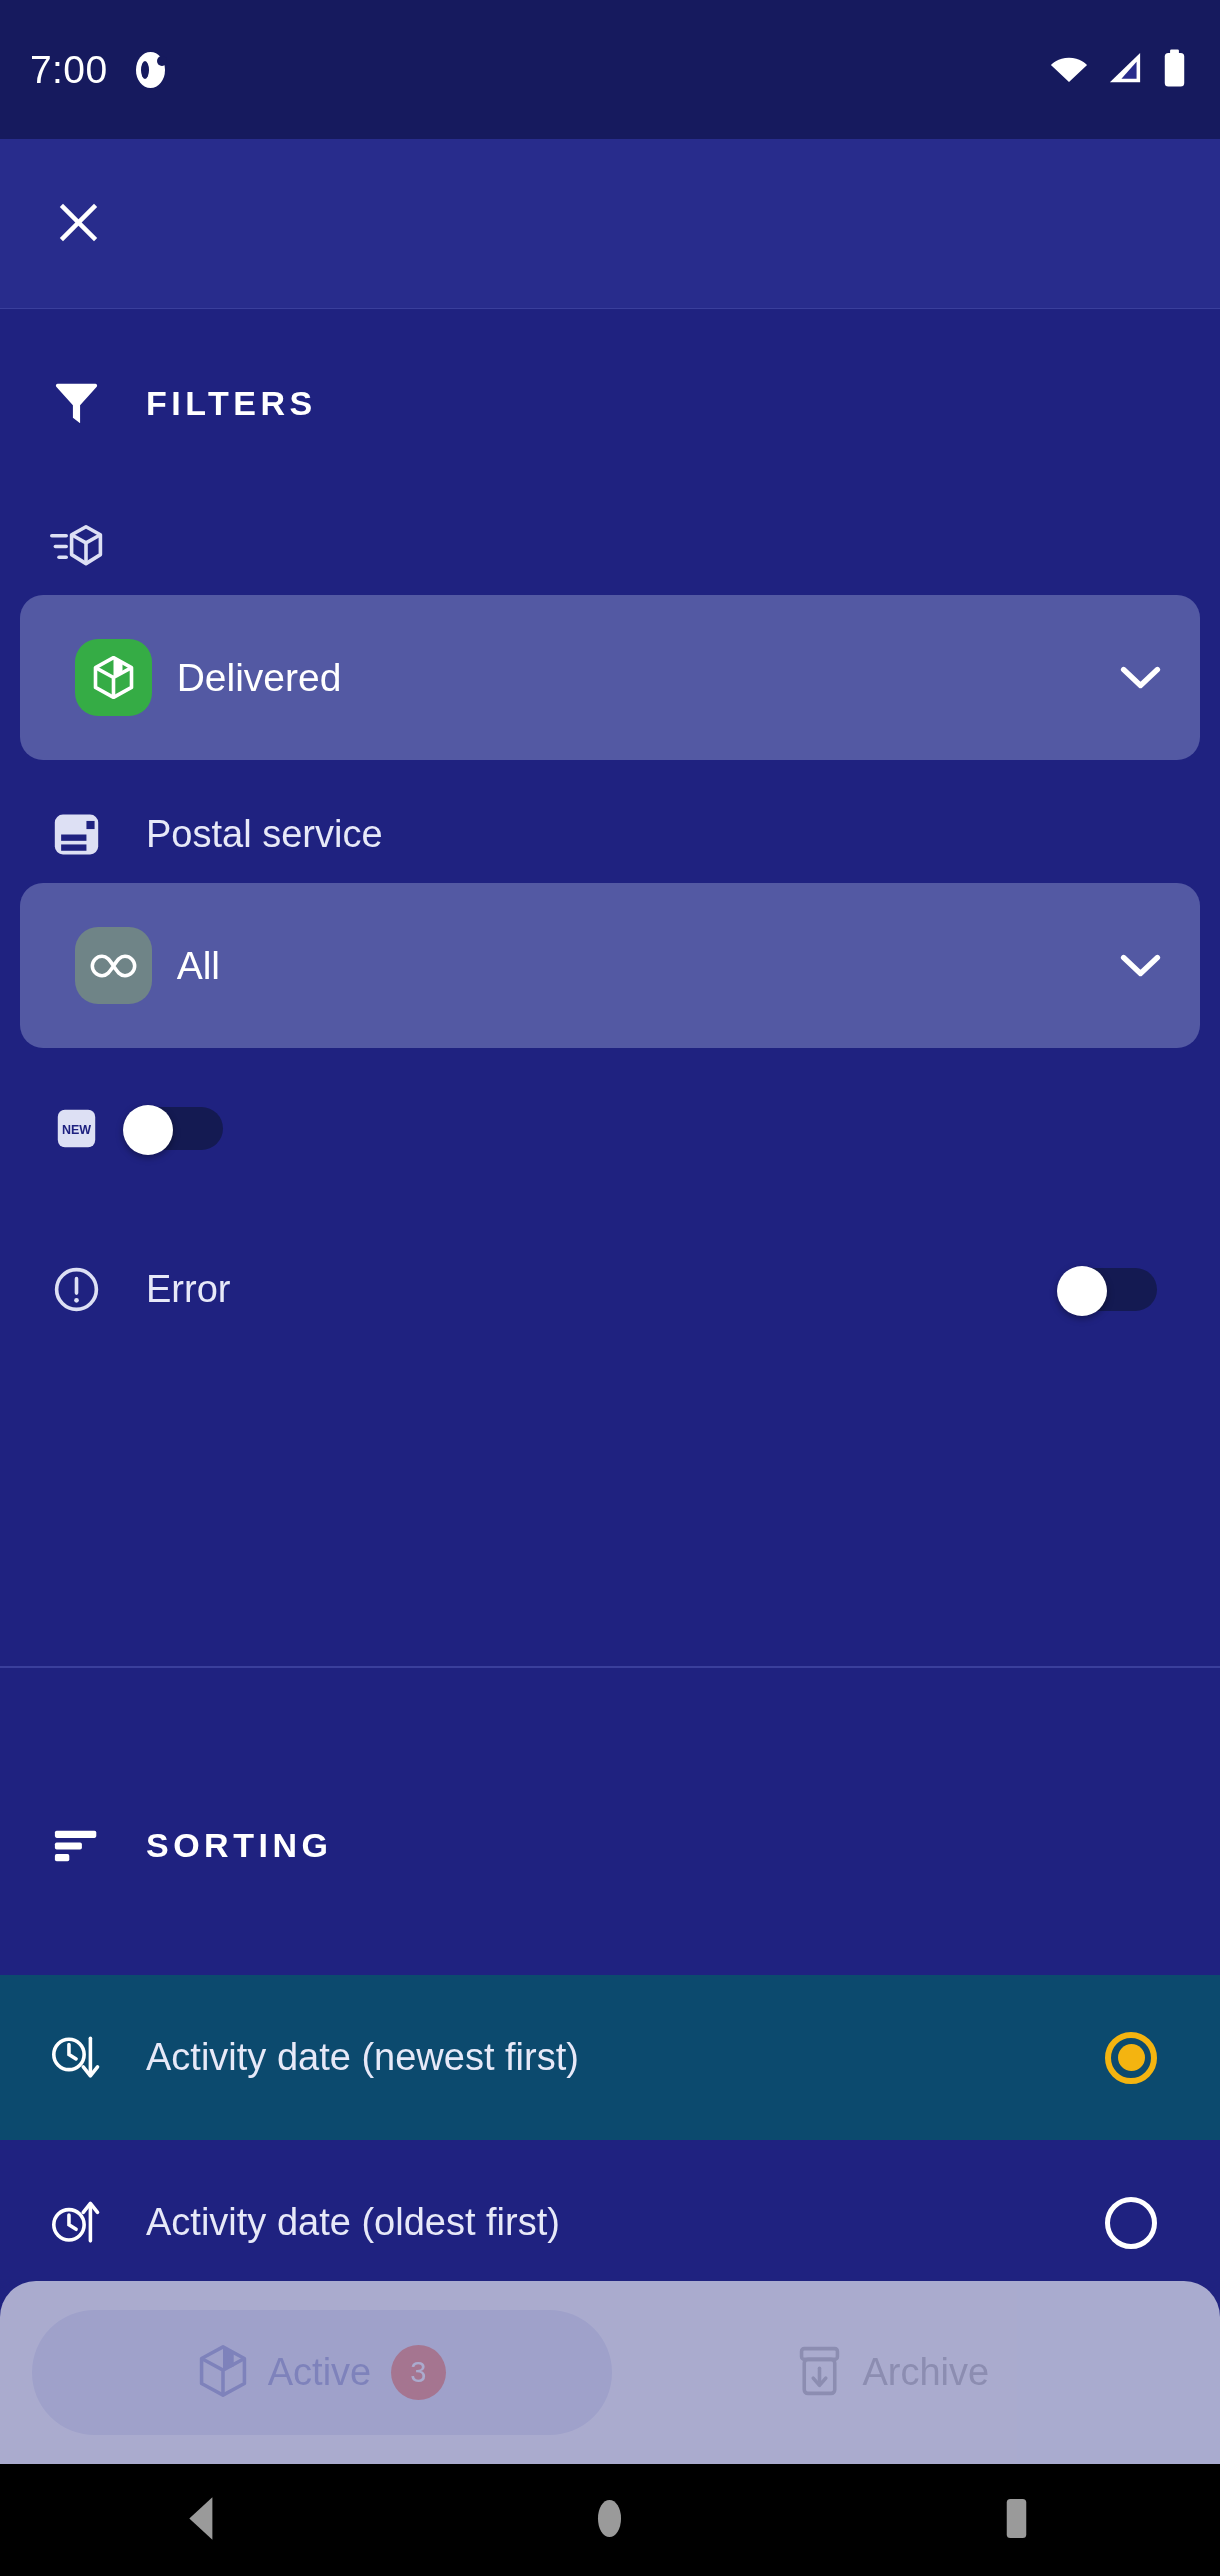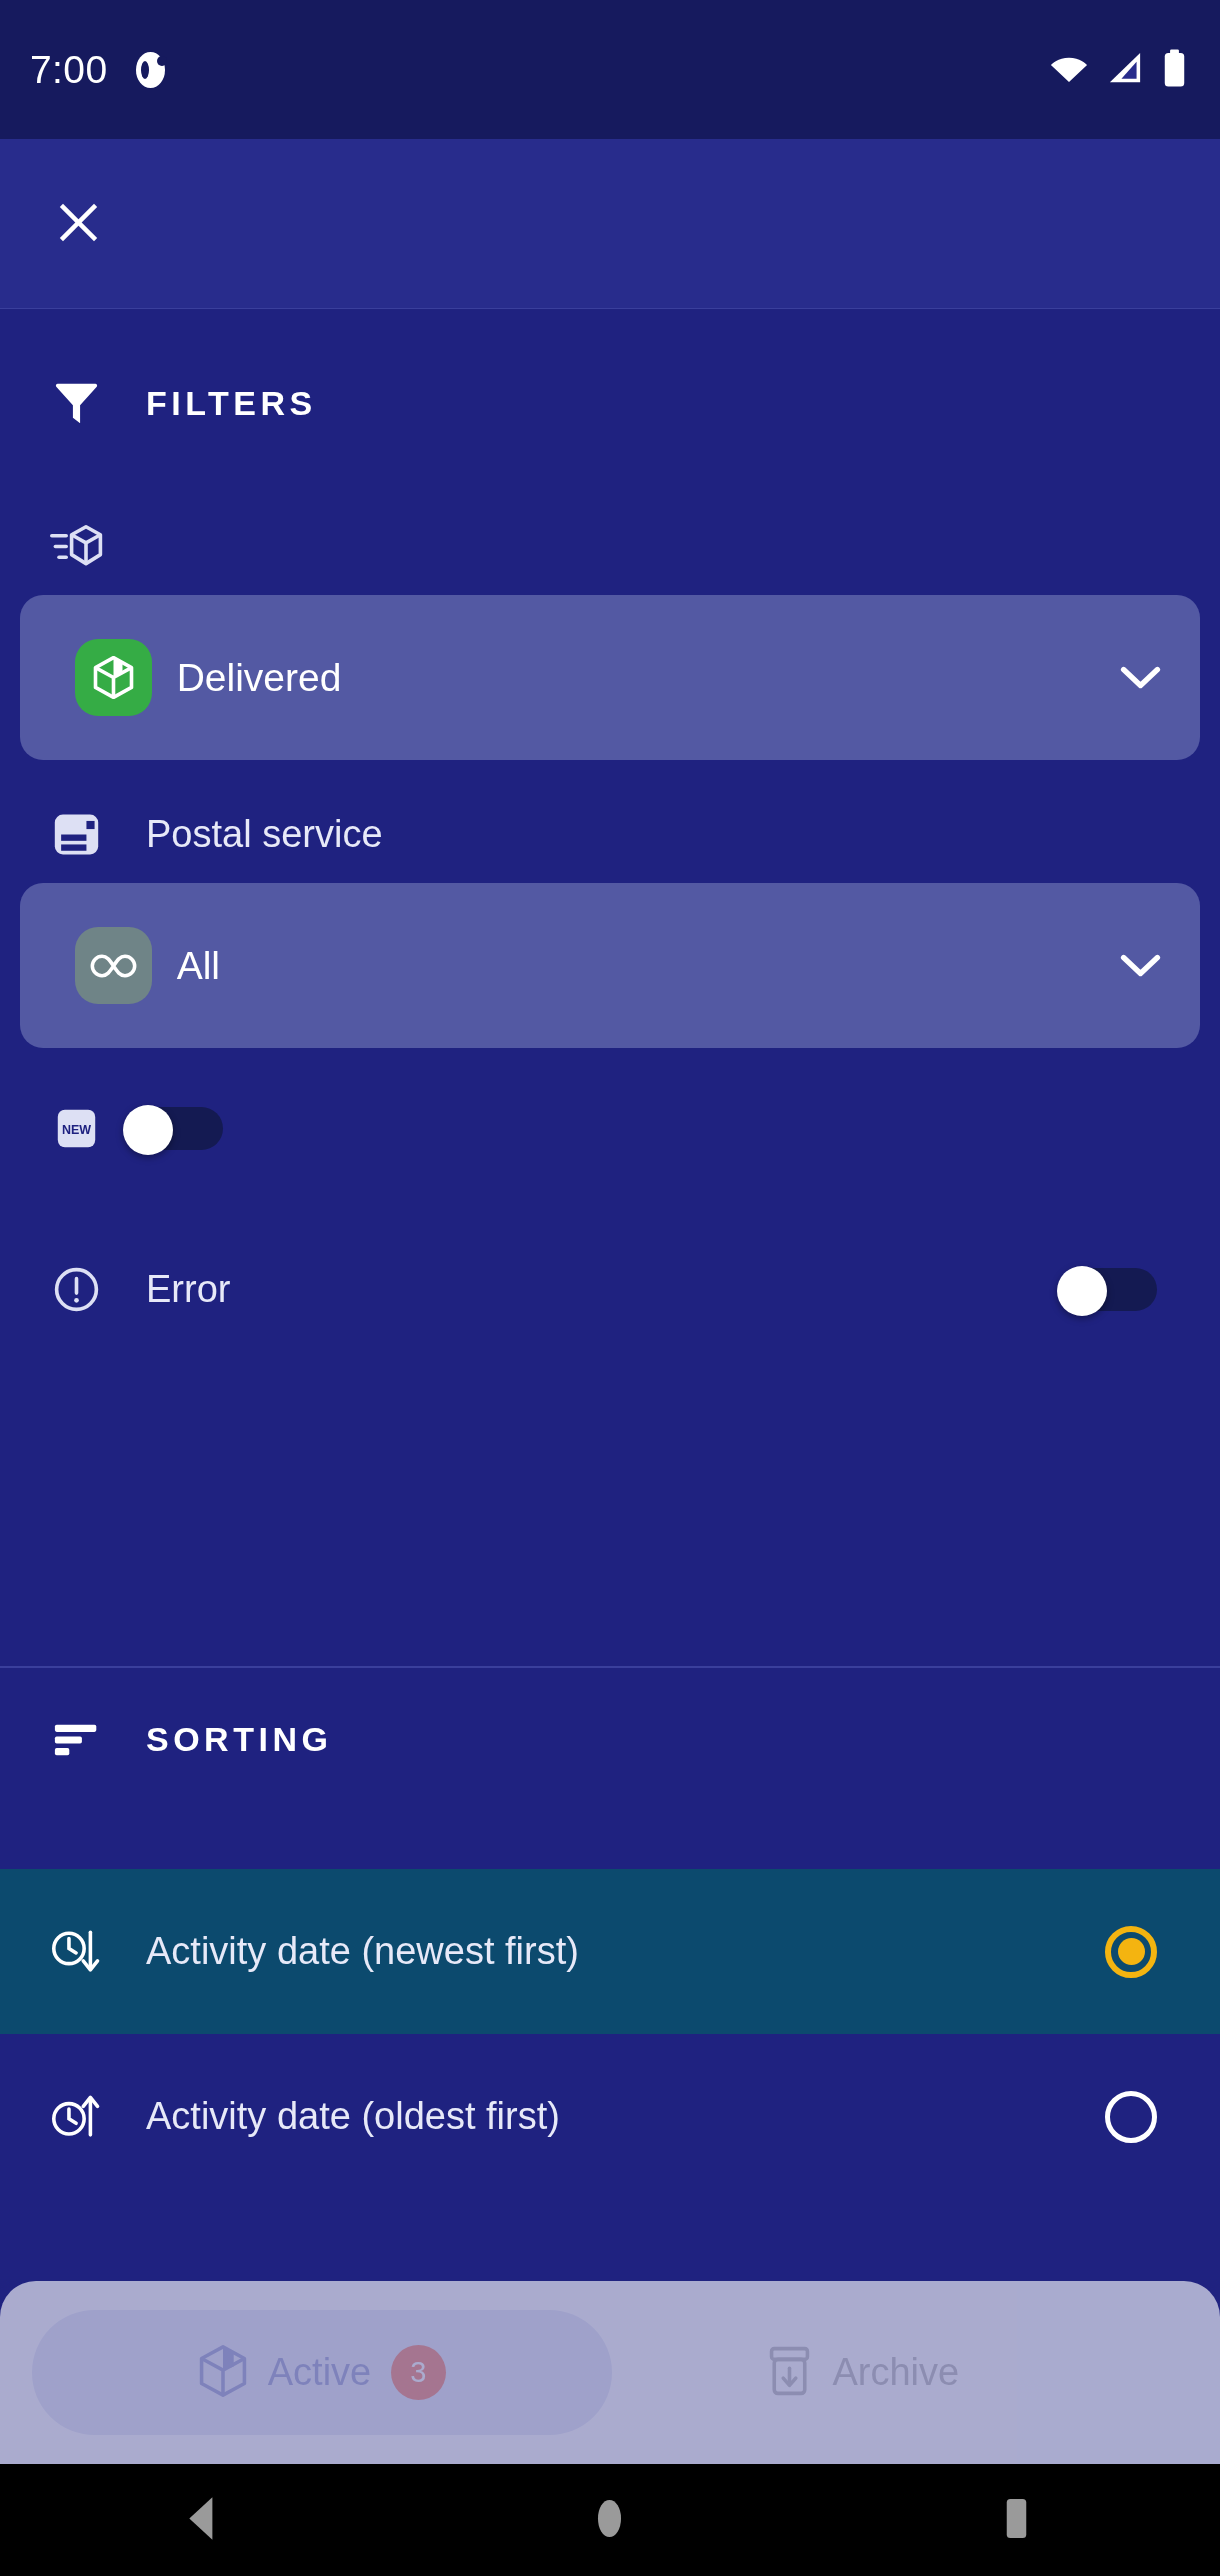--- a/index.html
+++ b/index.html
@@ -118,20 +118,21 @@
 
   .sort-row{ height:165px; }
   .sort-row.selected{ background:#0c4a6e; }
 
   
   .bottomnav{
     position:absolute; left:0; bottom:112px; width:1220px; height:183px;
     background:#ffffff; border-top-left-radius:36px; border-top-right-radius:36px;
     display:flex; align-items:center;
     opacity:.62;
+    gap:30px;
   }
   .nav-item{
     display:flex; align-items:center; justify-content:center; gap:19.7px;
     height:125px;
   }
   .nav-item.active{
     background:#eef0f8; border-radius:63px;
     width:580px; margin-left:32px;
   }
   .nav-item.plain{ width:501px; }
@@ -285,21 +286,21 @@
     <div class="row-label">Error</div>
     <div class="toggle">
       <span class="track"></span>
       <span class="thumb"></span>
     </div>
   </div>
 </div>
 
 <div class="divider" style="position:absolute; top:1666px; left:0; width:1220px;"></div>
 
-<div style="position:absolute; top:1610px; left:0; width:1220px;">
+<div style="position:absolute; top:1716px; left:0; width:1220px;">
   <div class="section-head" style="height:259px;">
     <div class="section-icon">
       <svg width="47" height="36" viewBox="0 0 52 40">
         <rect x="2" y="3" width="46" height="8" rx="2" fill="#ffffff"></rect>
         <rect x="2" y="16" width="30" height="8" rx="2" fill="#ffffff"></rect>
         <rect x="2" y="29" width="16" height="8" rx="2" fill="#ffffff"></rect>
       </svg>
     </div>
     <div class="section-label">SORTING</div>
   </div>

